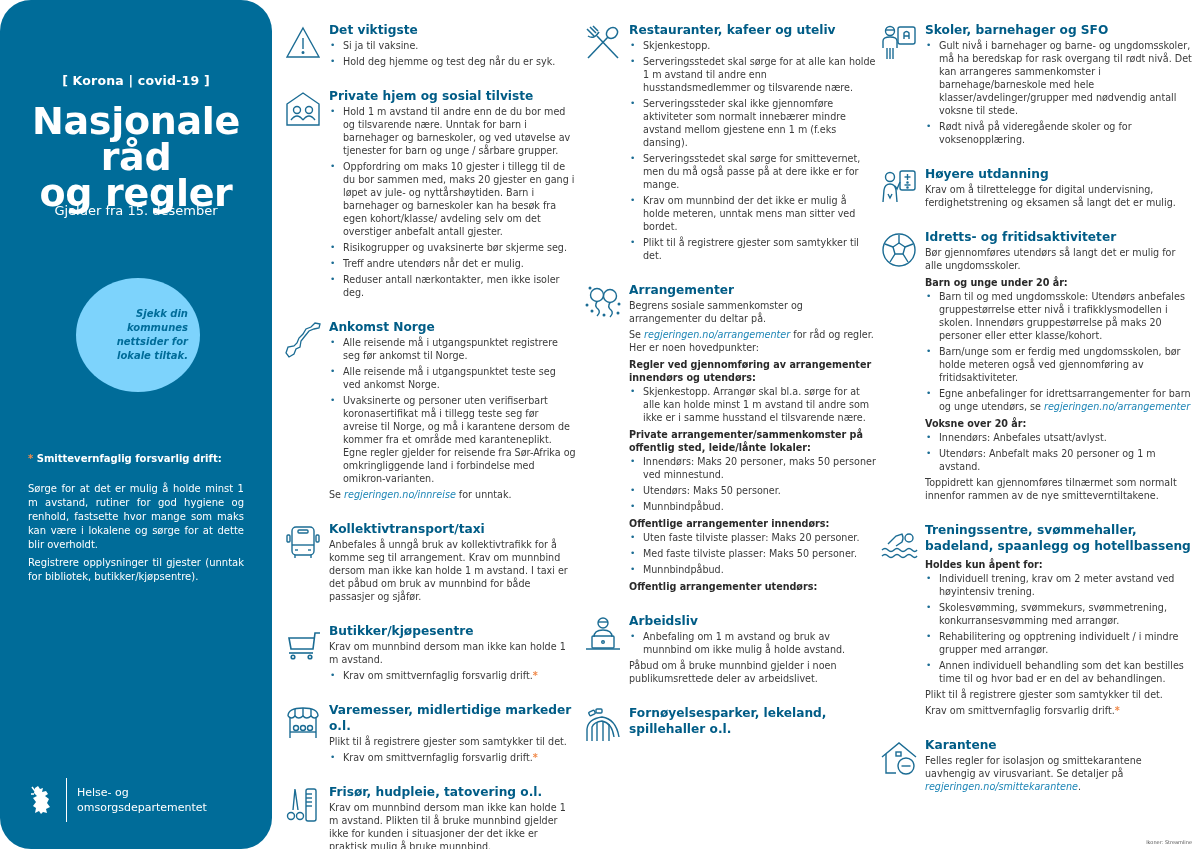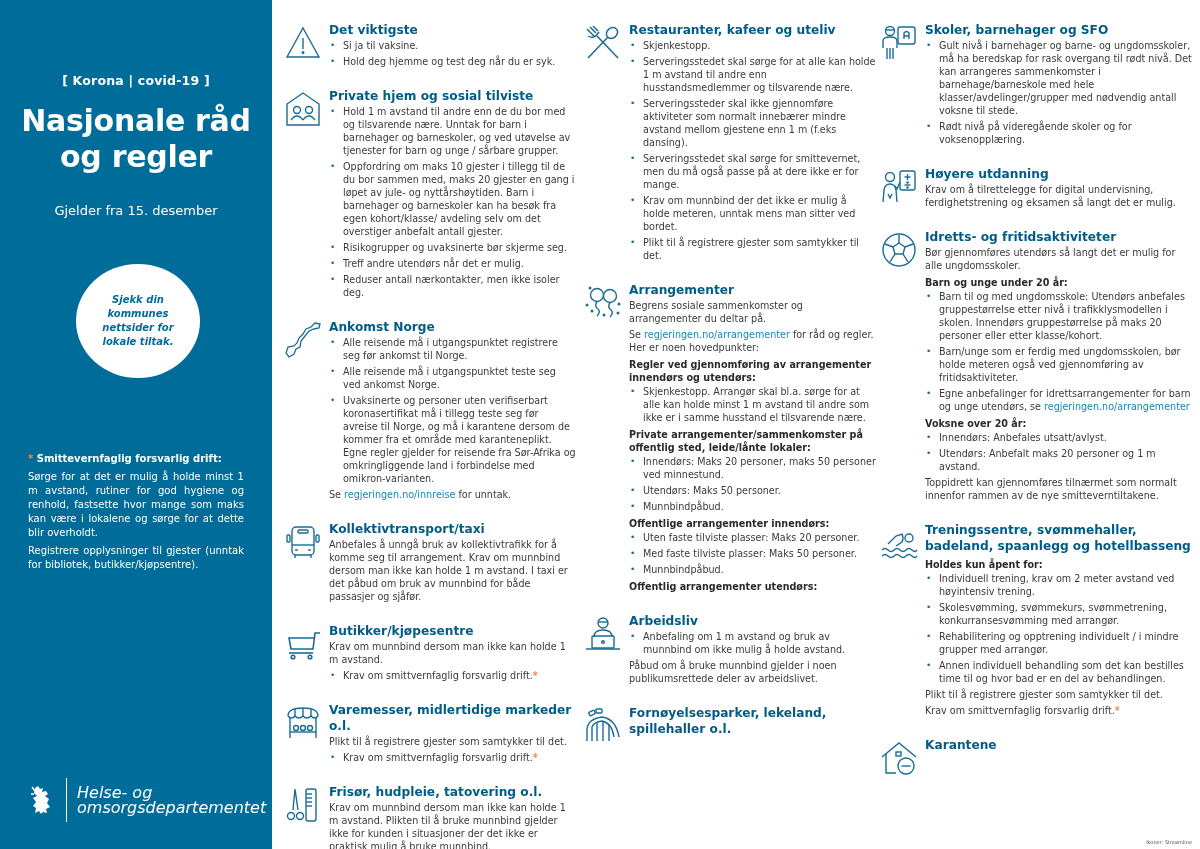--- a/index.html
+++ b/index.html
@@ -1,51 +1,51 @@
 <!DOCTYPE html>
 <html><head>
 <meta charset="utf-8">
 <style>
   * { box-sizing: border-box; margin: 0; padding: 0; }
   html, body { width: 1200px; height: 849px; overflow: hidden; background: #ffffff; }
   body { font-family: "DejaVu Sans", sans-serif; color: #333333; position: relative; }
 
   
-  .sidebar { position: absolute; left: 0; top: 0; width: 272px; height: 849px; background: #006c99; color: #ffffff; }
+  .sidebar { position: absolute; left: 0; top: 0; width: 272px; height: 849px; background: #006c99; color: #ffffff; border-radius: 31px; }
   .tagline { position: absolute; top: 73px; left: 0; width: 272px; text-align: center; font-size: 12.5px; font-weight: bold; letter-spacing: 0.2px; }
-  .title { position: absolute; top: 103px; left: 0; width: 272px; text-align: center; font-size: 30px; font-weight: bold; line-height: 36px; letter-spacing: -0.3px; }
+  .title { position: absolute; top: 103px; left: 0; width: 272px; text-align: center; font-size: 38px; font-weight: bold; line-height: 36px; letter-spacing: -0.3px; }
   .validity { position: absolute; top: 203px; left: 0; width: 272px; text-align: center; font-size: 13px; }
-  .circle { position: absolute; left: 76px; top: 264px; width: 124px; height: 114px; border-radius: 50%; background: #ffffff; display: flex; align-items: center; justify-content: center; text-align: center; }
+  .circle { position: absolute; left: 76px; top: 278px; width: 124px; height: 114px; border-radius: 50%; background: #7dd3fc; display: flex; align-items: center; justify-content: center; text-align: right; }
   .circle span { color: #006c99; font-size: 10px; font-weight: bold; font-style: italic; line-height: 14px; width: 100px; }
   .sidebar-note { position: absolute; left: 28px; top: 452px; width: 216px; font-size: 10px; line-height: 14px; text-align: justify; }
-  .sidebar-note .note-title { font-weight: bold; display: block; margin-bottom: 4px; }
+  .sidebar-note .note-title { font-weight: bold; display: block; margin-bottom: 16px; }
   .sidebar-note .asterisk { color: #f08a4b; font-weight: bold; }
   .sidebar-note p { margin-bottom: 4px; }
   .ministry { position: absolute; left: 26px; top: 778px; height: 44px; display: flex; align-items: center; }
   .ministry .logo { width: 30px; height: 36px; display: flex; align-items: center; justify-content: center; }
   .ministry .divider { width: 1px; height: 44px; background: #ffffff; margin: 0 10px 0 10px; }
-  .ministry .name { font-size: 16px; line-height: 15px; font-style: italic; }
+  .ministry .name { font-size: 11px; line-height: 15px; }
 
   
   .col { position: absolute; top: 22px; }
   .col1 { left: 284px; width: 292px; }
   .col2 { left: 584px; width: 292px; }
   .col3 { left: 880px; width: 312px; }
 
   .section { position: relative; padding-left: 45px; margin-bottom: 20px; }
   .section .icon { position: absolute; left: 0; top: 2px; width: 38px; height: 38px; color: #1b6c94; }
   .section .icon svg { width: 38px; height: 38px; display: block; }
   .section h2 { color: #005c86; font-size: 12.2px; font-weight: bold; line-height: 16px; margin-bottom: 1px; }
   .section p, .section li { font-size: 9.6px; line-height: 13px; color: #3a3a3a; }
   .section p { margin-bottom: 3px; }
   .section p.sub { font-weight: bold; color: #2a2a2a; margin-top: 4px; margin-bottom: 1px; }
   .section ul { list-style: none; margin-bottom: 2px; }
   .section li { position: relative; padding-left: 14px; margin-bottom: 3px; }
   .section li::before { content: "•"; position: absolute; left: 1px; top: 0; color: #1b6c94; font-size: 9px; }
-  .link { color: #1b84b5; }
+  .link { color: #1b84b5; font-style: italic; }
   .ast { color: #f08a4b; font-weight: bold; }
 
   .credits { position: absolute; right: 8px; bottom: 4px; font-size: 5px; color: #555; }
 </style>
 </head>
 <body>
 
 <aside class="sidebar">
   <div class="tagline">[ Korona | covid-19 ]</div>
   <h1 class="title">
@@ -387,16 +387,17 @@
     <span class="icon">
       <svg viewBox="0 0 38 38" fill="none" stroke="currentColor" stroke-width="1.4">
           <path d="M2 18 L19 4 L36 18"></path>
           <path d="M6 15 L6 34 L16 34"></path>
           <rect x="16" y="13" width="5" height="4"></rect>
           <circle cx="26" cy="27" r="8"></circle>
           <line x1="21.5" y1="27" x2="30.5" y2="27"></line>
         </svg>
     </span>
     <h2>Karantene</h2>
+    <p><span>Felles regler for isolasjon og smittekarantene uavhengig av virusvariant. Se detaljer på </span><span class="link">regjeringen.no/smittekarantene</span><span>.</span></p>
   </section>
 </div>
 
 <div class="credits">Ikoner: Streamline</div>
 
 </body></html>

